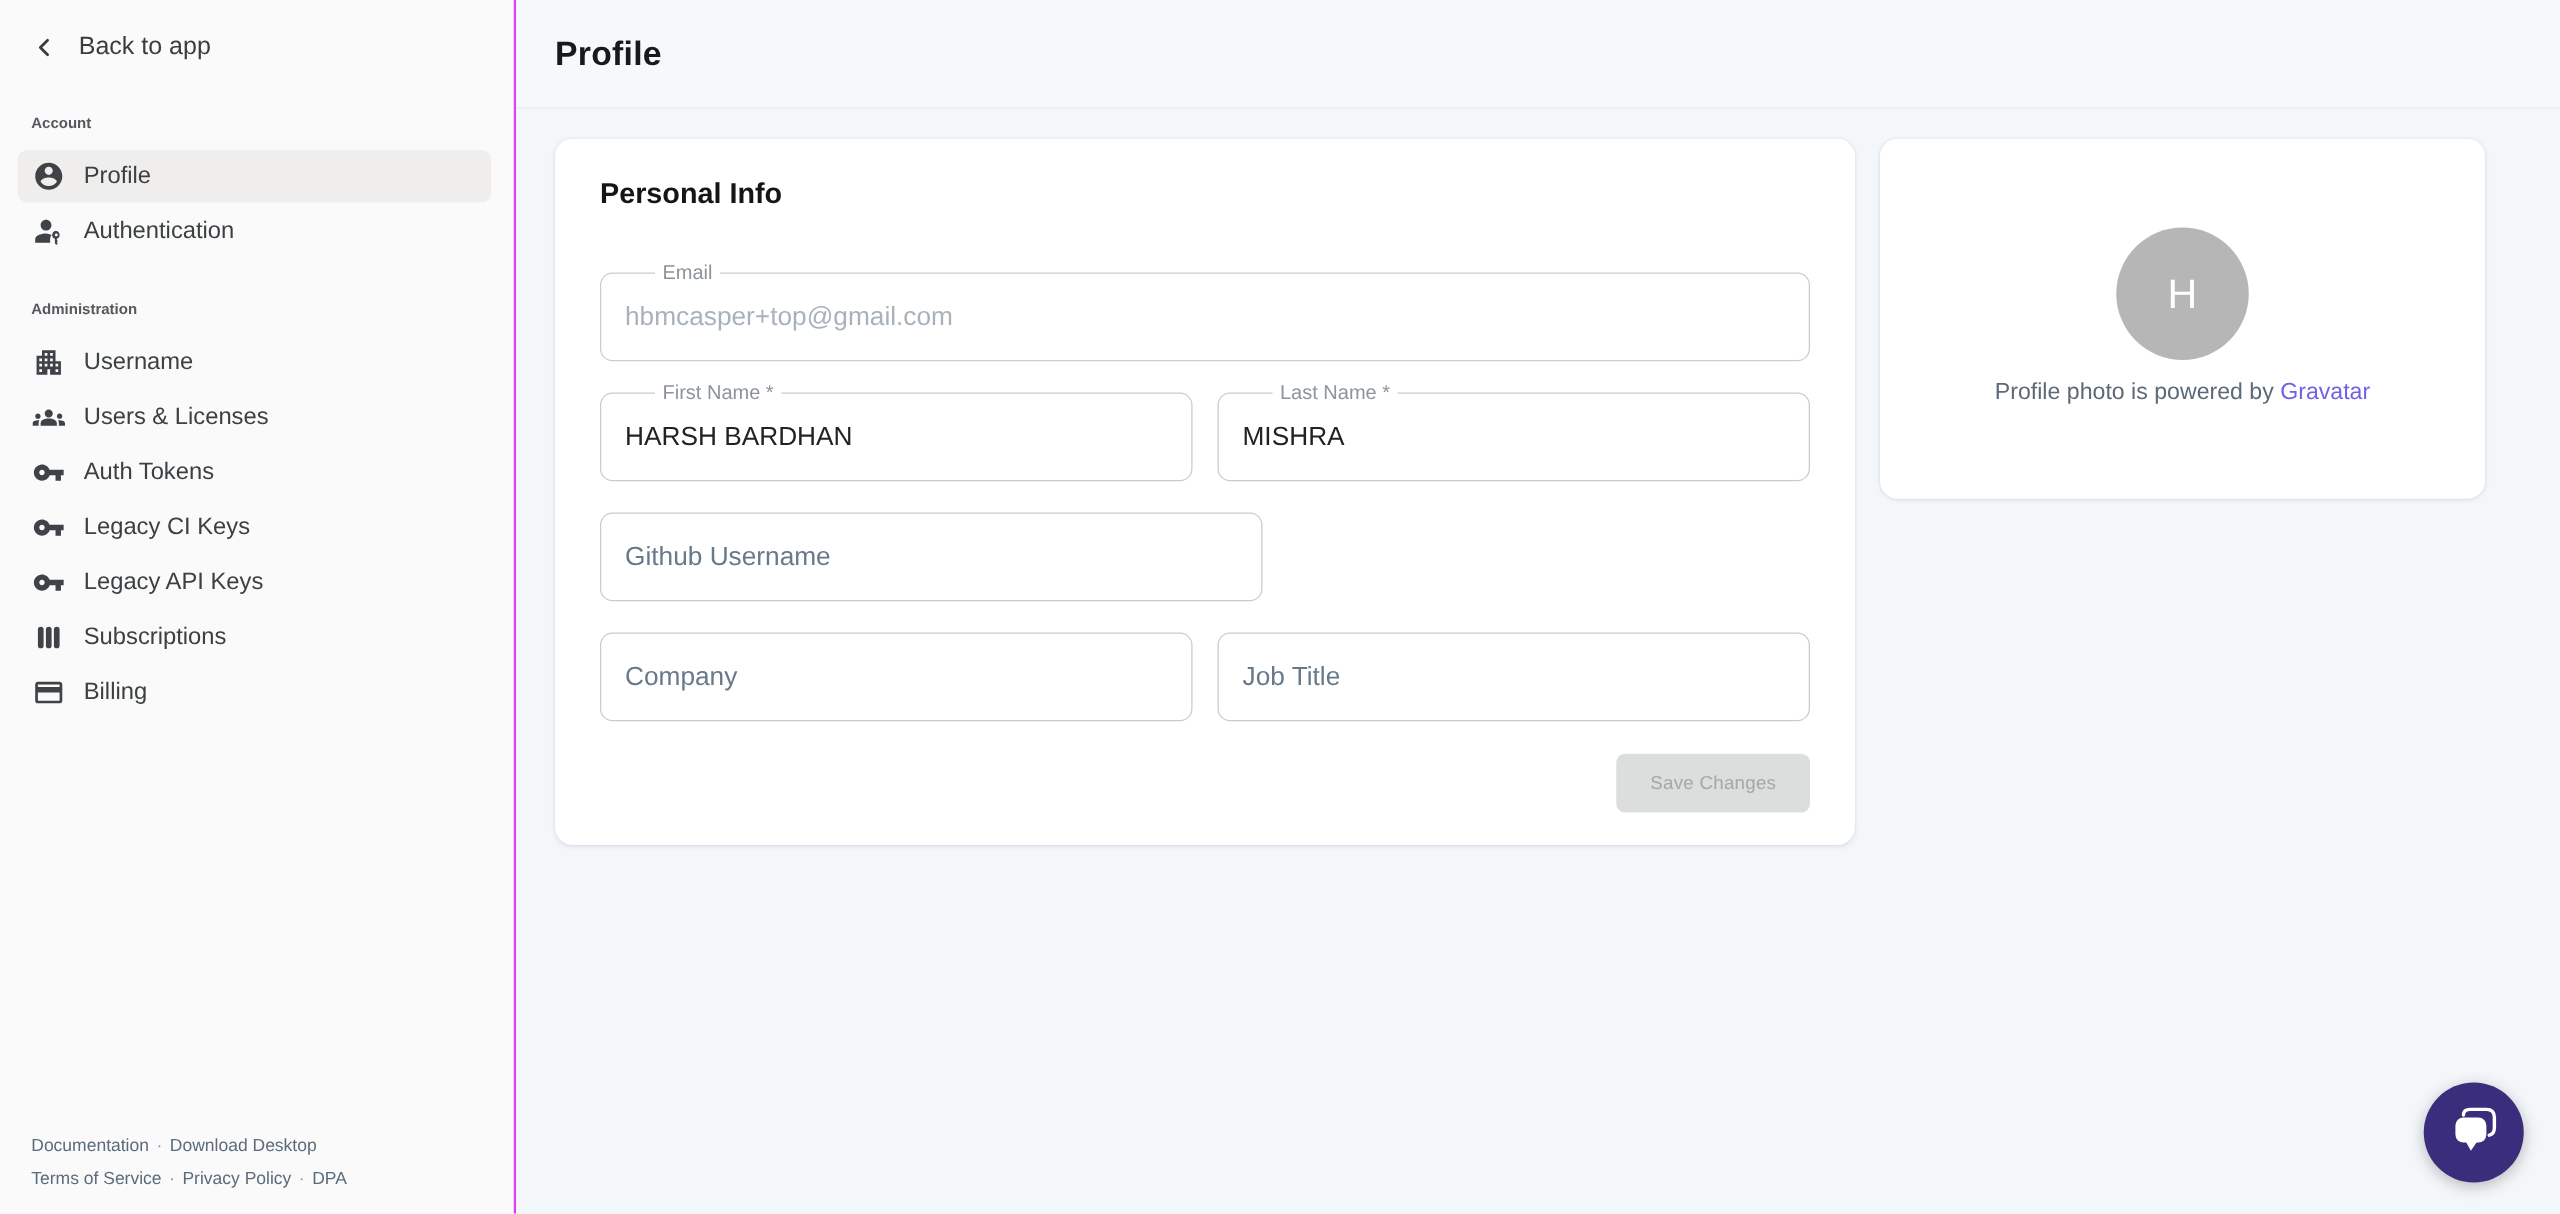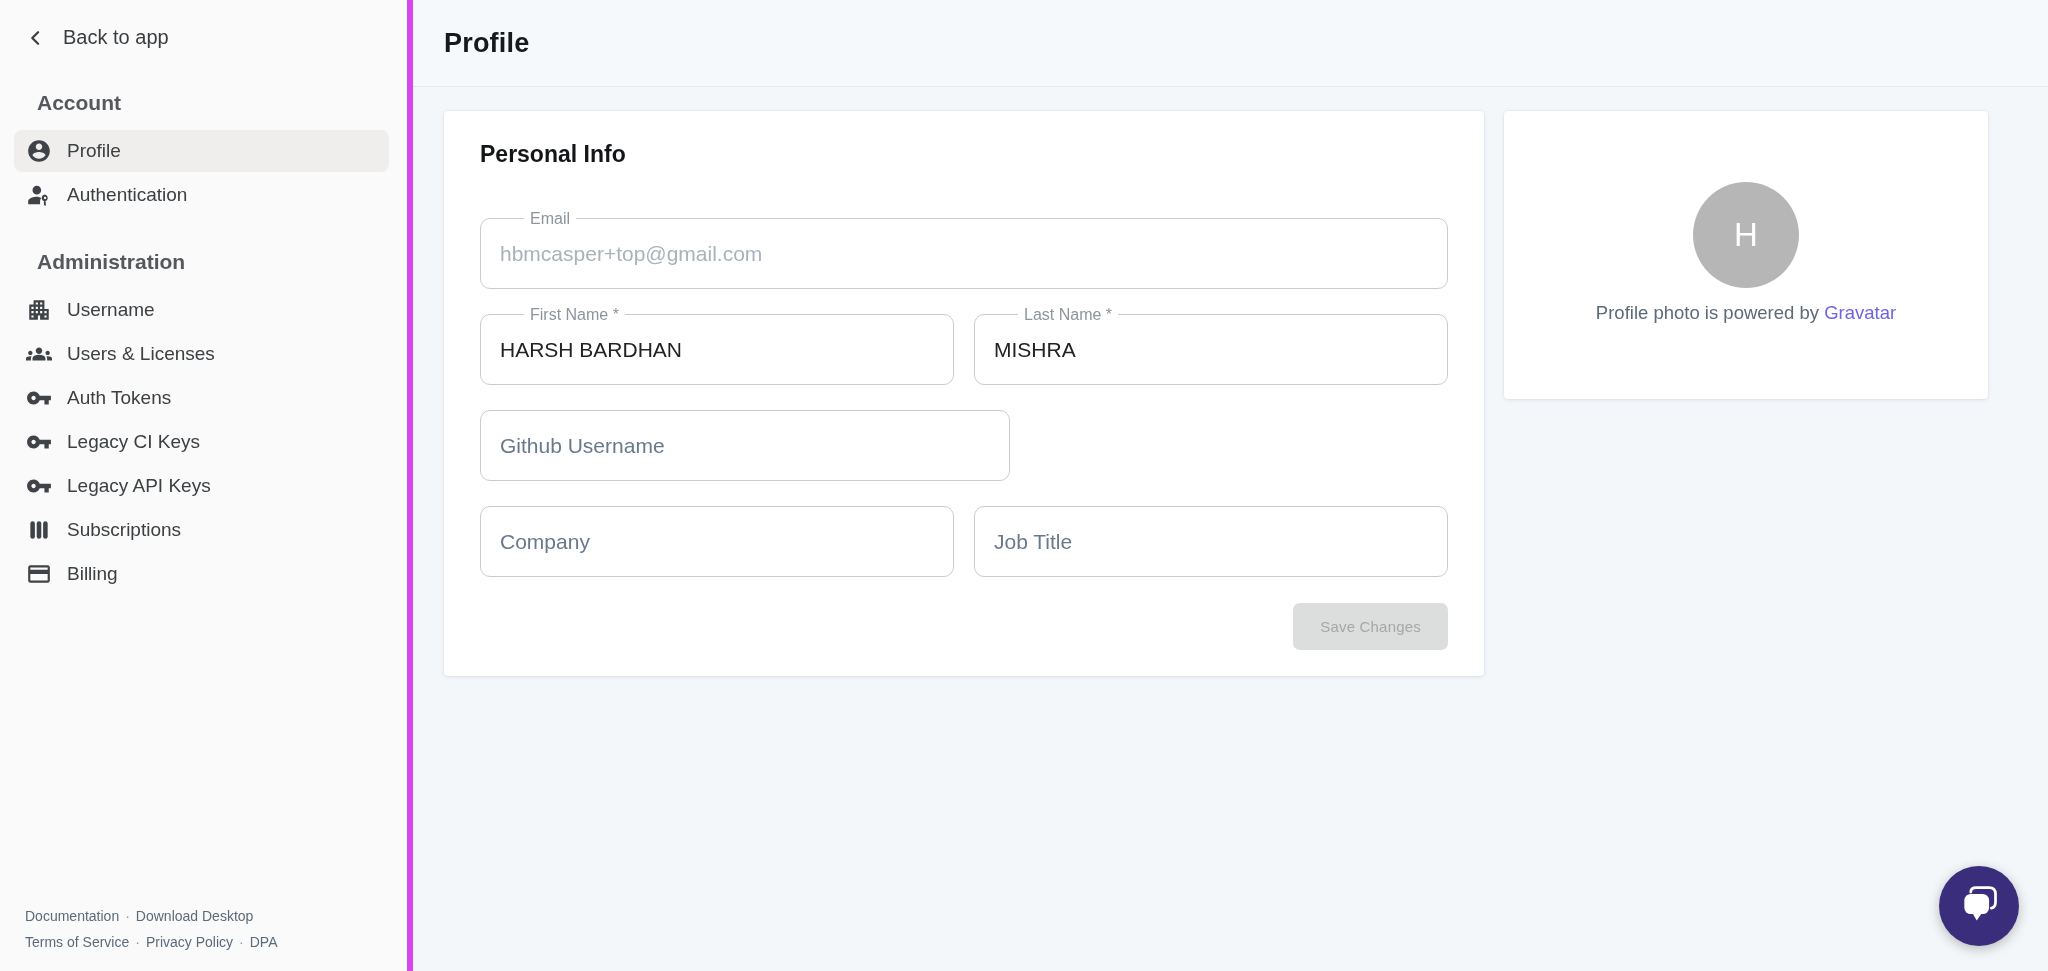--- a/index.html
+++ b/index.html
@@ -8,34 +8,34 @@
     font-family: "Liberation Sans", "DejaVu Sans", sans-serif;
     color: #202225;
     background: var(--main_bg, #f4f7fa);
   }
   .app { display: flex; width: 2048px; height: 971px; }
 
   
   .sidebar {
     width: 413px; min-width: 413px; height: 100%;
     background: var(--sidebar_bg, #fafafa);
-    border-right: 6px solid #d946ef;
+    border-right: 2px solid #d946ef;
     display: flex; flex-direction: column;
   }
   .back-row {
     display: flex; align-items: center; gap: 17px;
     margin: 26px 0 0 26px; cursor: pointer;
     font-size: 20px; font-weight: 500; color: #3a3d40;
   }
   .back-row svg { display: block; }
   .section { margin-top: 42px; }
   .section.admin { margin-top: 32px; }
   .section-title {
-    padding-left: 37px; margin-bottom: 15px;
-    font-size: 21px; font-weight: 700; color: var(--section_title, #55585c);
+    padding-left: 25px; margin-bottom: 15px;
+    font-size: 12px; font-weight: 700; color: var(--section_title, #55585c);
   }
   .nav-item {
     display: flex; align-items: center; gap: 15px;
     height: 42px; margin: 0 18px 2px 14px; padding-left: 12px;
     border-radius: 8px; cursor: pointer;
     font-size: 19px; color: var(--sidebar_text, #3c4043);
   }
   .nav-item.active { background: var(--active_item_bg, #efeeec); }
   .nav-item .nav-icon { width: 26px; height: 26px; display: flex; align-items: center; justify-content: center; }
   .nav-item .nav-icon svg { width: 26px; height: 26px; fill: #3f4347; }
@@ -58,21 +58,21 @@
   .main-header h1 { font-size: 27px; font-weight: 700; color: #17191b; letter-spacing: .2px; }
 
   .content {
     flex: 1; background: var(--main_bg, #f4f7fa);
     padding: 24px 0 0 31px;
     display: flex; align-items: flex-start; gap: 20px;
   }
 
   .card {
     background: var(--card_bg, #ffffff);
-    border-radius: 4px;
+    border-radius: 14px;
     box-shadow: 0 1px 4px rgba(90,105,125,.14), 0 0 0 1px rgba(120,135,150,.05);
   }
   .personal-card { width: 1040px; padding: 30px 36px 26px 36px; }
   .personal-card h2 { font-size: 23px; font-weight: 700; color: #131517; margin-bottom: 50px; }
 
   .field {
     position: relative; height: 71px;
     border: 1.4px solid var(--field_border, #c7ccd3);
     border-radius: 10px; background: #fff;
     display: flex; align-items: center;

